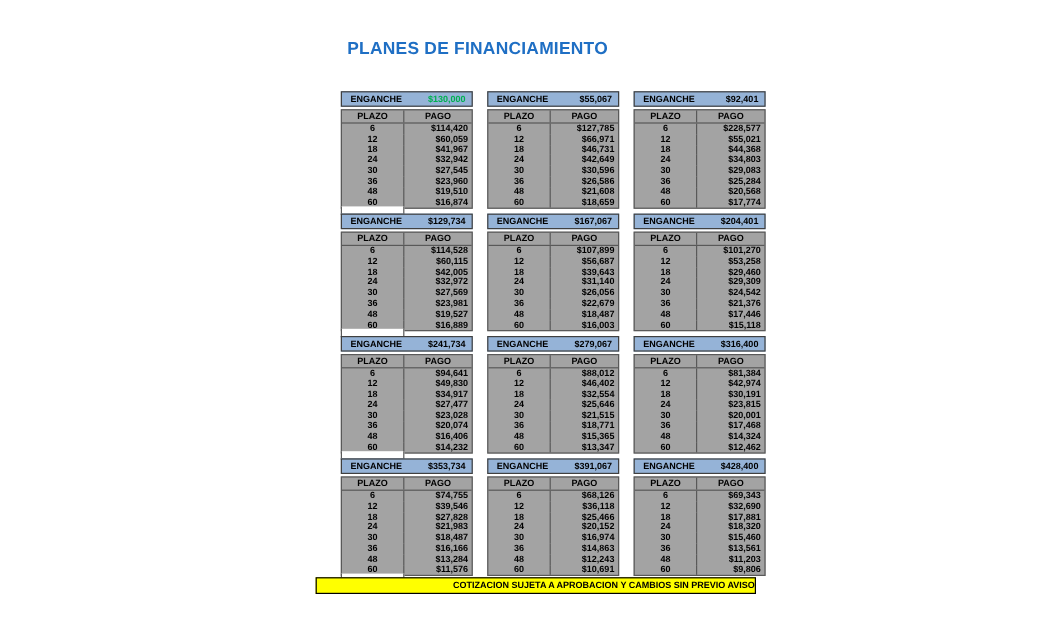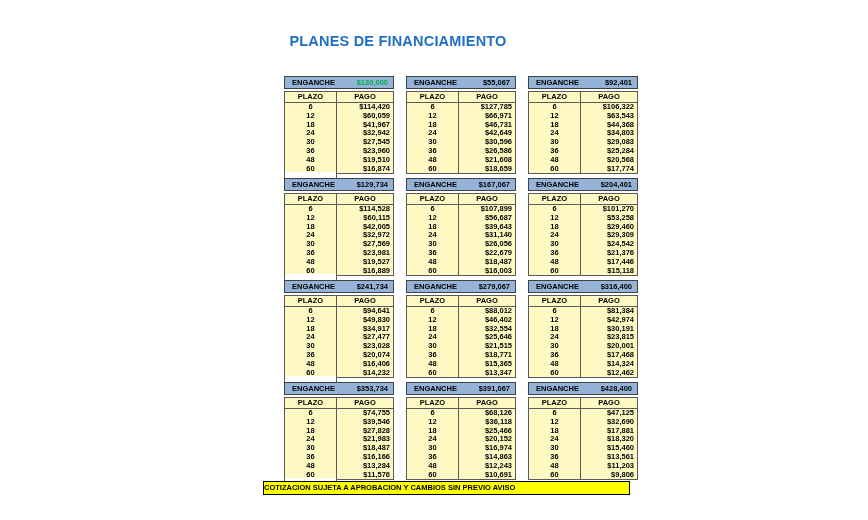--- a/index.html
+++ b/index.html
@@ -32,39 +32,39 @@
     height:11px; line-height:11px;
     background:var(--hfill,#95B3D7);
     border:1px solid #404040;
     display:flex; justify-content:space-between; align-items:center;
     padding:0 5px 0 7px;
     font-size:7.5px; font-weight:bold;
   }
   .evalue.green { color:var(--green,#00B050);text-align:right; }
 
   .ptable {
-    margin-top:2px; border:1px solid #595959; background:#fef9c3;
+    margin-top:2px; border:1px solid #595959; background:#a3a3a3;
     font-size:7.5px; font-weight:bold;
   }
   .prow { display:flex; height:8.8px; line-height:8.9px; }
   .prow.phead { height:10px; line-height:10px; border-bottom:1px solid #595959; }
   .pcell { box-sizing:border-box; }
   .pcell.plazo { width:52px; text-align:center; border-right:1px solid #595959; }
   .pcell.pago { flex:1; text-align:right; padding-right:3px; }
   .phead .pago { text-align:center; padding-right:0; }
 
   .tail {
     position:absolute; left:0; top:96px; width:53px; height:7px;
     border:1px solid #595959; border-top:none; box-sizing:border-box; background:#fff;
   }
 
   .banner {
     position:absolute; left:263px; top:481px; width:365px; height:12px;
     background:var(--banner,#FFFF00); border:1px solid #000;
-    text-align:left; font-size:7.5px; font-weight:bold; line-height:12px;
+    text-align:right; font-size:7.5px; font-weight:bold; line-height:12px;
   }
 </style>
 </head>
 <body>
 
 <div class="page">
 
   <div class="title">PLANES DE FINANCIAMIENTO</div>
 
 
@@ -171,25 +171,25 @@
       <span class="evalue">$92,401</span>
     </div>
     <div class="ptable">
       <div class="prow phead">
         <span class="pcell plazo">PLAZO</span>
         <span class="pcell pago">PAGO</span>
       </div>
       <div class="pbody">
             <div class="prow">
               <span class="pcell plazo">6</span>
-              <span class="pcell pago">$106,322</span>
-            </div>
-            <div class="prow">
-              <span class="pcell plazo">12</span>
-              <span class="pcell pago">$63,543</span>
+              <span class="pcell pago">$228,577</span>
+            </div>
+            <div class="prow">
+              <span class="pcell plazo">12</span>
+              <span class="pcell pago">$55,021</span>
             </div>
             <div class="prow">
               <span class="pcell plazo">18</span>
               <span class="pcell pago">$44,368</span>
             </div>
             <div class="prow">
               <span class="pcell plazo">24</span>
               <span class="pcell pago">$34,803</span>
             </div>
             <div class="prow">
@@ -603,21 +603,21 @@
       <span class="evalue">$428,400</span>
     </div>
     <div class="ptable">
       <div class="prow phead">
         <span class="pcell plazo">PLAZO</span>
         <span class="pcell pago">PAGO</span>
       </div>
       <div class="pbody">
             <div class="prow">
               <span class="pcell plazo">6</span>
-              <span class="pcell pago">$47,125</span>
+              <span class="pcell pago">$69,343</span>
             </div>
             <div class="prow">
               <span class="pcell plazo">12</span>
               <span class="pcell pago">$32,690</span>
             </div>
             <div class="prow">
               <span class="pcell plazo">18</span>
               <span class="pcell pago">$17,881</span>
             </div>
             <div class="prow">

